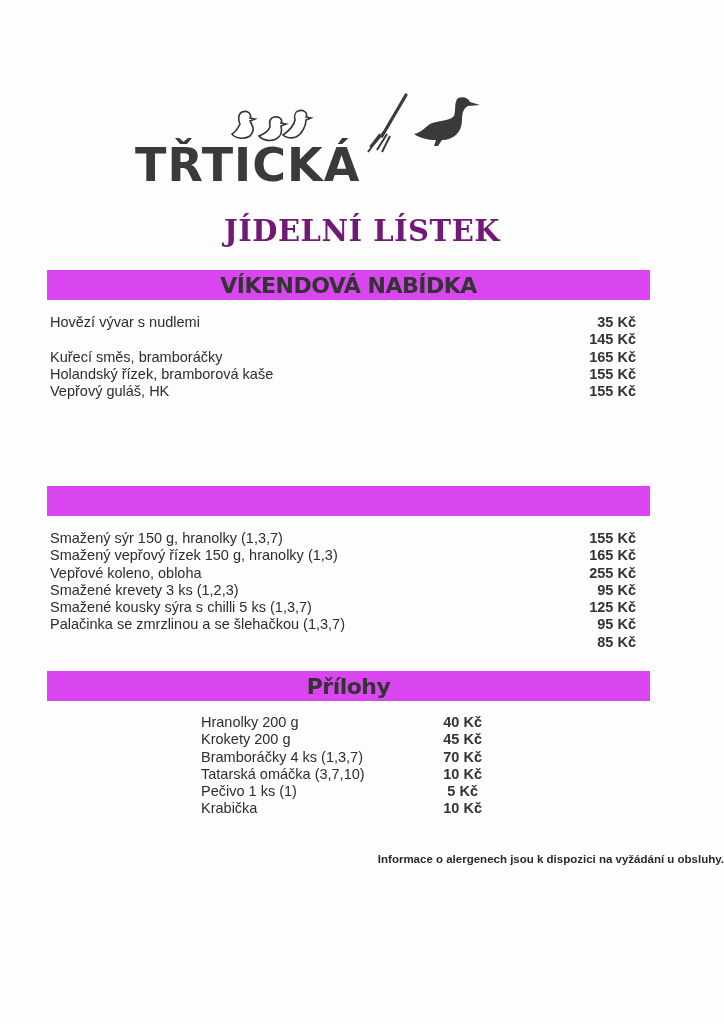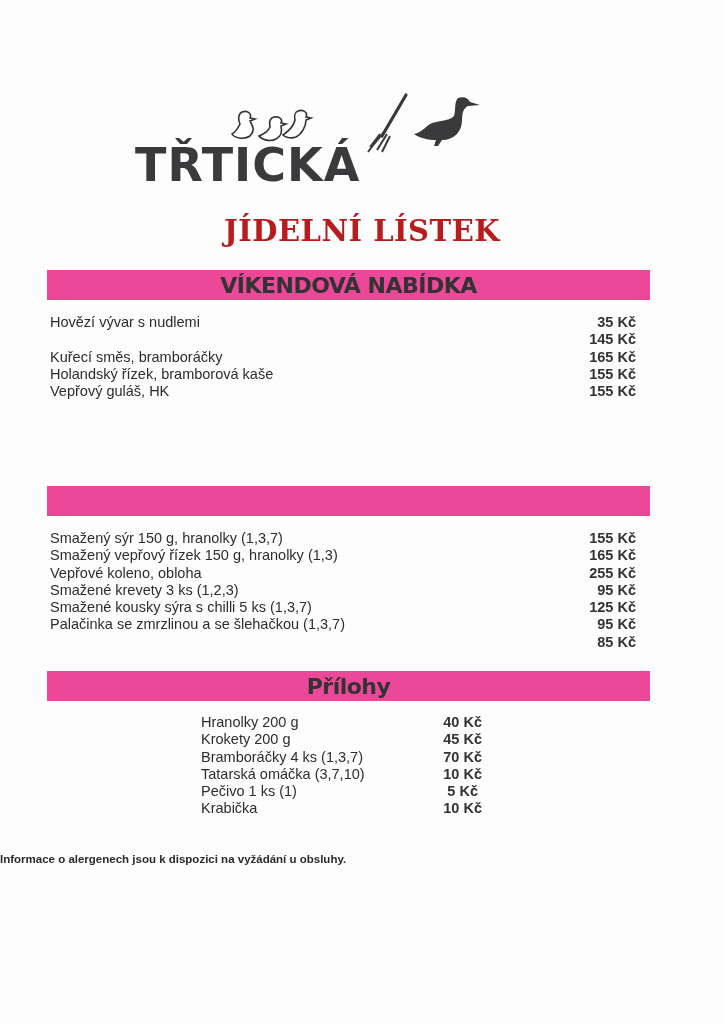--- a/index.html
+++ b/index.html
@@ -26,39 +26,39 @@
     font-size: 38px; letter-spacing: 1px;
     color: #fff;
     -webkit-text-stroke: 1.2px #3a3a3c;
     text-shadow: 2px 2px 0 #bbb;
   }
   .logo svg { position: absolute; }
   .title {
     position: absolute; left: 0; width: 724px; top: 214px;
     text-align: center;
     font-family: "DejaVu Serif", serif; font-weight: bold;
-    font-size: 29px; color: #b91c1c; letter-spacing: 0.5px;
+    font-size: 29px; color: #701a75; letter-spacing: 0.5px;
   }
   .band {
     position: absolute; left: 47px; width: 603px; height: 30px;
-    background: #ec4899;
+    background: #d946ef;
     text-align: center;
   }
   .band span {
     font-family: "DejaVu Sans", sans-serif; font-weight: bold;
     font-size: 22px; line-height: 31px; color: #333;
     letter-spacing: -0.5px;
   }
   .list { position: absolute; font-size: 14.5px; line-height: 17.3px; }
   .row { position: relative; height: 17.3px; }
   .row .name { position: absolute; left: 0; white-space: nowrap; color: #2d2d2d; }
   .row .price { position: absolute; right: 0; font-weight: bold; white-space: nowrap; color: #333; text-align: right; }
   .footer {
     position: absolute; left: 0; width: 724px; top: 853px;
-    text-align: left; font-weight: bold; font-size: 11.5px; color: #2a2a2a;
+    text-align: right; font-weight: bold; font-size: 11.5px; color: #2a2a2a;
   }
 </style>
 </head>
 <body>
 
 <div class="logo">
 
   <svg style="left:98px;top:16px" width="34" height="34" viewBox="0 0 34 34">
     <path d="M14 4 C20 2 24 6 22 10 L27 11 L22 13 C24 17 28 22 22 28 C16 32 6 30 4 26 C8 24 10 20 12 16 C10 12 10 6 14 4 Z" fill="#fff" stroke="#333" stroke-width="1.6"></path>
   </svg>

